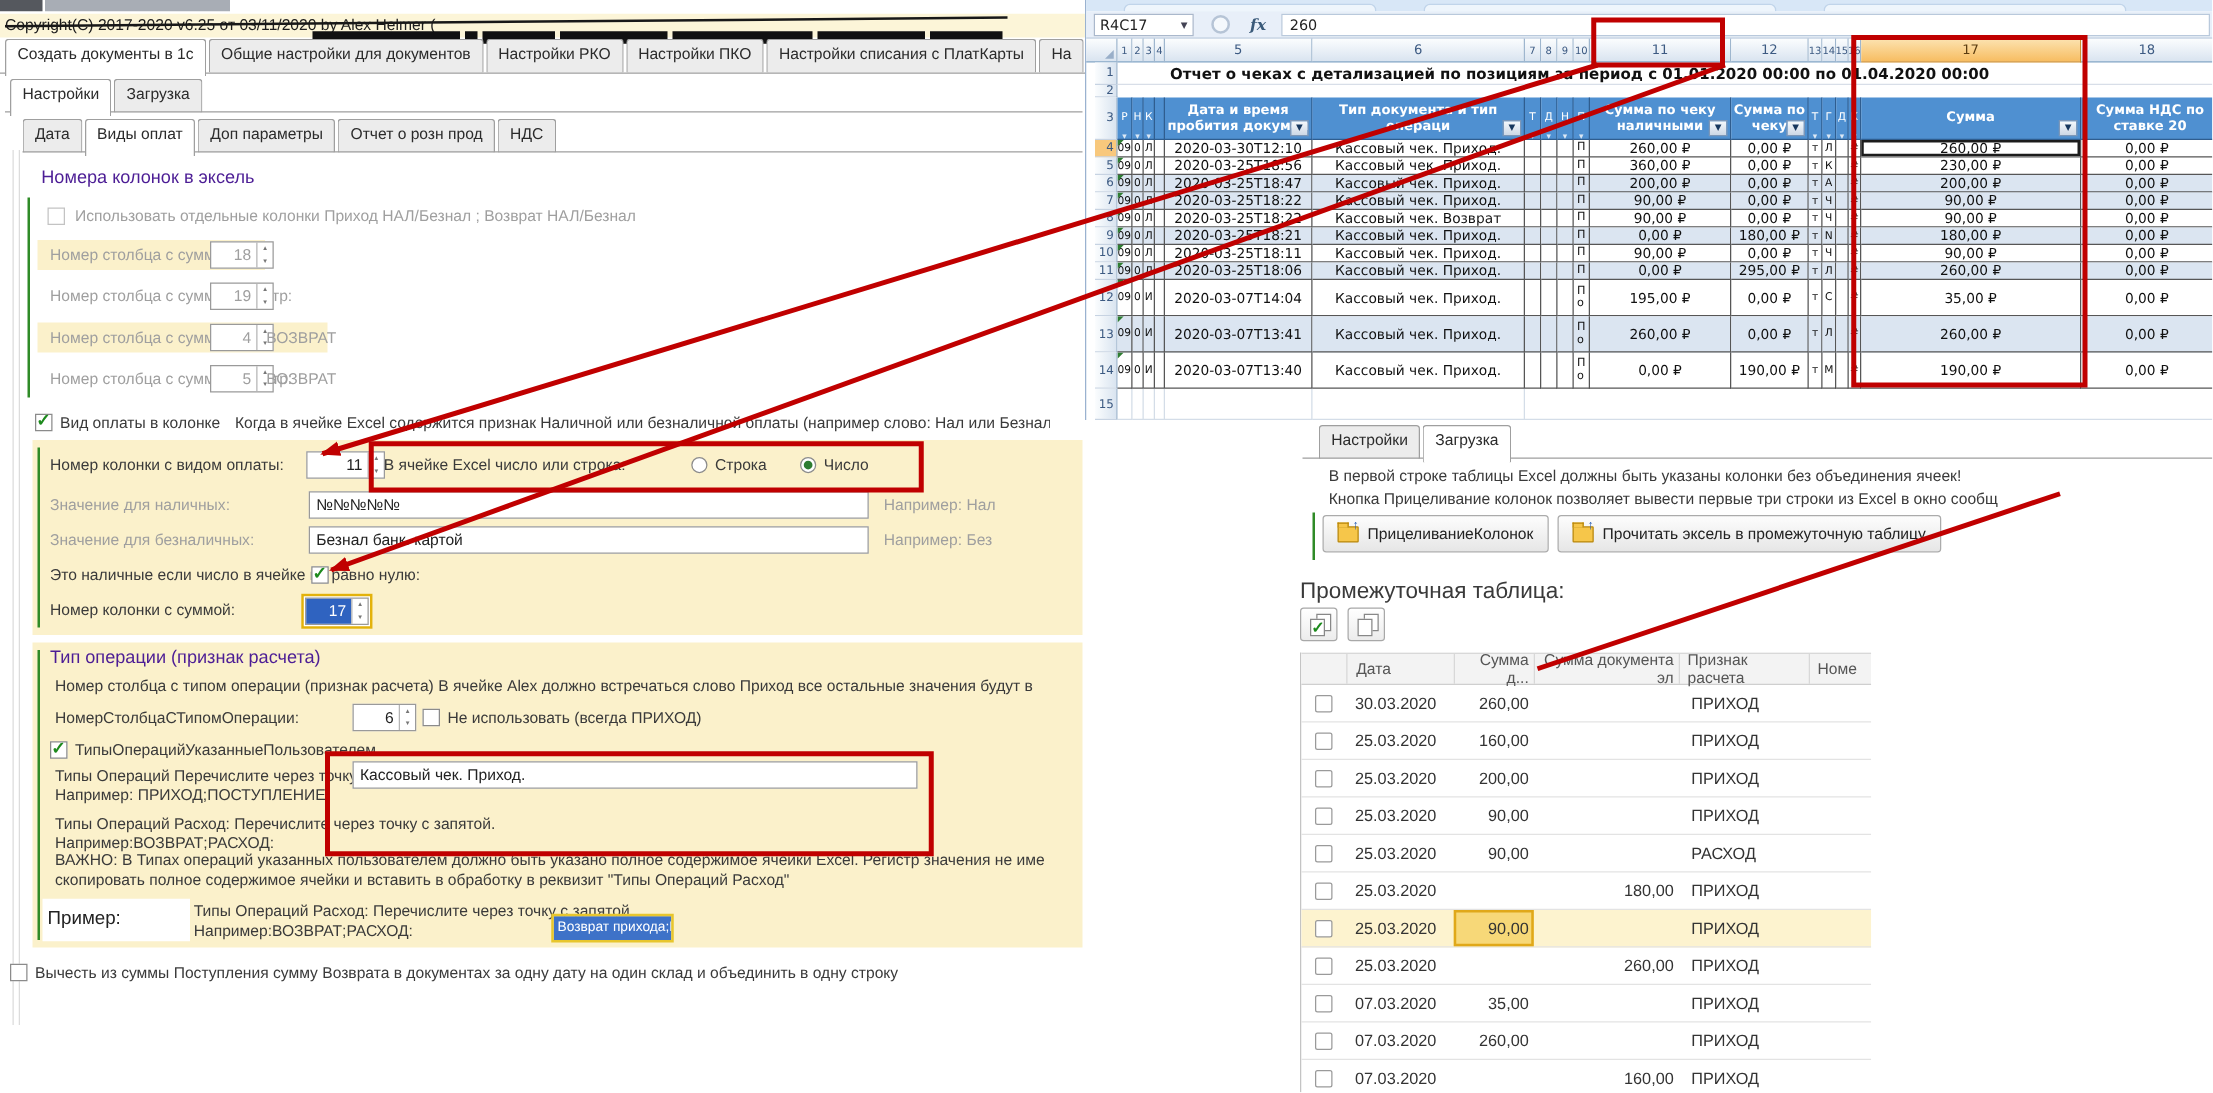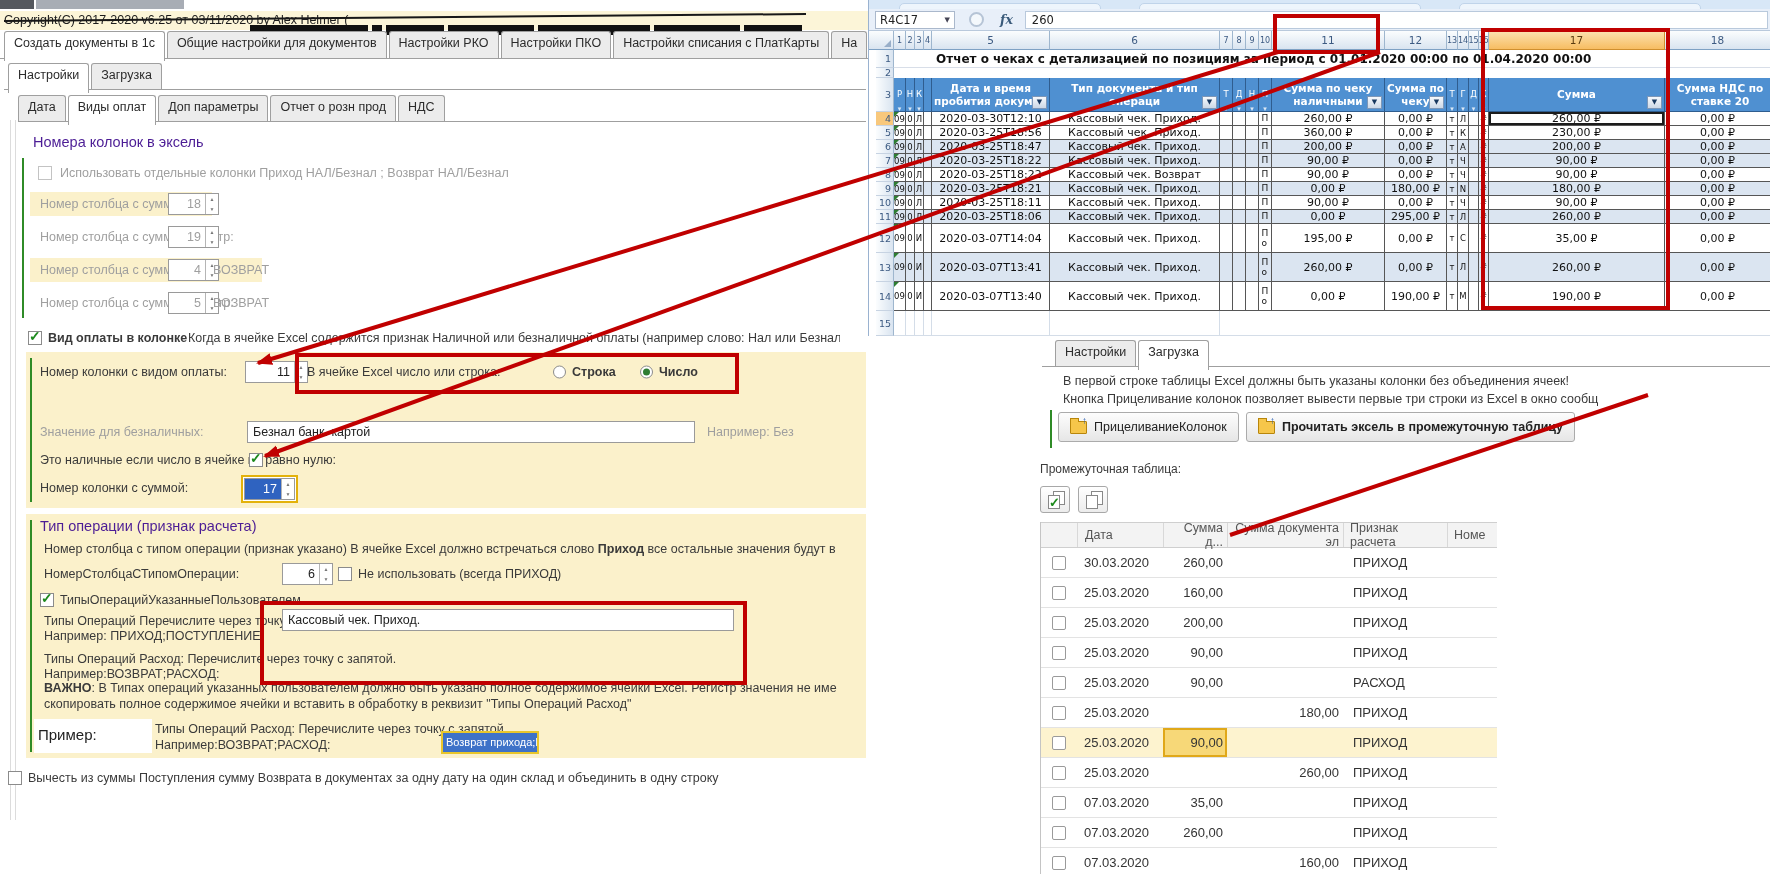--- a/index.html
+++ b/index.html
@@ -10,21 +10,21 @@
   .tabrow{position:absolute;display:flex;}
   .tb{background:#ececec;border:1px solid #9f9f9f;border-bottom:none;border-radius:3px 3px 0 0;
       padding:4px 9px 5px;font-size:12.5px;color:#2b2b2b;margin-right:2px;white-space:nowrap;height:17px}
   .tb.on{background:#fff;position:relative;z-index:3;padding-bottom:7px;height:18px}
   .tabline{position:absolute;height:1px;background:#9f9f9f;z-index:2}
   
   .row{position:absolute;left:0;width:868px;height:24px}
   .lbl{position:absolute;top:50%;transform:translateY(-50%);white-space:nowrap;font-size:12.5px;color:#3a3a3a}
   .dis{color:#9f9f9f}
   .grn{color:#4c1d95}
-  .b{font-weight:bold}
+  .b{font-weight:normal}
   .ychip{position:absolute;top:0;height:100%;background:#fbf1cb}
   .vbar{position:absolute;width:2px;background:#2f8b27}
   .ypanel{position:absolute;background:#fbf1cb}
   .numbox{position:absolute;top:50%;transform:translateY(-50%);display:flex;height:22px;
           border:1px solid #9a9a9a;background:#fff;box-sizing:border-box}
   .nval{width:28px;text-align:right;padding:0 4px;font-size:12.5px;line-height:20px;color:#222}
   .nval.dis{color:#9f9f9f}
   .nval.selblue{background:#2f63c0;color:#fff}
   .spin{width:12px;border-left:1px solid #b5b5b5;position:relative}
   .spin::before{content:"▲";position:absolute;top:0;left:0;right:0;text-align:center;font-size:5px;line-height:10px;color:#777}
@@ -234,20 +234,25 @@
     <span class="numbox" style="left:245px">
       <span class="nval" style="width:40px">11</span>
       <span class="spin"></span>
     </span>
     <span class="lbl" style="left:307px">В ячейке Excel число или строка:</span>
     <span class="rd" style="left:553px"></span>
     <span class="lbl b" style="left:572px">Строка</span>
     <span class="rd on" style="left:640px"></span>
     <span class="lbl b" style="left:659px">Число</span>
   </div>
+  <div class="row" style="top:392px">
+    <span class="lbl dis" style="left:40px">Значение для наличных:</span>
+    <span class="tinput dis" style="left:247px;width:448px">№№№№№</span>
+    <span class="lbl dis" style="left:707px">Например: Нал</span>
+  </div>
   <div class="row" style="top:420px">
     <span class="lbl dis" style="left:40px">Значение для безналичных:</span>
     <span class="tinput dis" style="left:247px;width:448px">Безнал банк. картой</span>
     <span class="lbl dis" style="left:707px">Например: Без</span>
   </div>
   <div class="row" style="top:448px">
     <span class="lbl" style="left:40px">Это наличные если число в ячейке не равно нулю:</span>
     <span class="cb on" style="left:249px"></span>
   </div>
   <div class="row" style="top:474px;height:28px">
@@ -259,21 +264,21 @@
       </span>
     </span>
   </div>
 
   <div class="ypanel" style="left:26px;top:514px;width:840px;height:244px"></div>
   <div class="vbar" style="left:30px;top:520px;height:232px"></div>
   <span class="abs grn" style="left:40px;top:518px;font-size:14.5px">Тип операции (признак расчета)</span>
 
   <div class="row clip" style="top:540px;width:840px;height:18px">
     <span class="lbl" style="left:44px">
-      <span>Номер столбца с типом операции (признак указано) В ячейке Excel должно встречаться слово </span><span class="b">Приход</span><span> все остальные значения будут в</span>
+      <span>Номер столбца с типом операции (признак расчета) В ячейке Alex должно встречаться слово </span><span class="b">Приход</span><span> все остальные значения будут в</span>
     </span>
   </div>
 
   <div class="row" style="top:562px">
     <span class="lbl" style="left:44px">НомерСтолбцаСТипомОперации:</span>
     <span class="numbox" style="left:282px">
       <span class="nval">6</span>
       <span class="spin"></span>
     </span>
     <span class="cb" style="left:338px"></span>
@@ -672,21 +677,21 @@
   <span class="abs clip" style="left:1063px;top:392px;font-size:12.5px;white-space:nowrap;width:690px">Кнопка Прицеливание колонок позволяет вывести первые три строки из Excel в окно сообщ</span>
   <div class="vbar" style="left:1050px;top:410px;height:38px"></div>
   <div class="btn1c" style="left:1058px;top:412px">
     <span class="fold"></span>
     <span>ПрицеливаниеКолонок</span>
   </div>
   <div class="btn1c b" style="left:1246px;top:412px">
     <span class="fold"></span>
     <span>Прочитать эксель в промежуточную таблицу</span>
   </div>
-  <span class="abs" style="left:1040px;top:462px;font-size:12px">Промежуточная таблица:</span>
+  <span class="abs" style="left:1040px;top:462px;font-size:18px">Промежуточная таблица:</span>
   <div class="ibtn" style="left:1040px;top:486px">
     <span class="mark"></span>
   </div>
   <div class="ibtn" style="left:1078px;top:486px"></div>
 
   <div id="ltable">
     <div class="lhead">
       <div class="l0"></div>
       <div class="l1">Дата</div>
       <div class="l2" style="justify-content:flex-start;padding-left:6px">Сумма д...</div>

